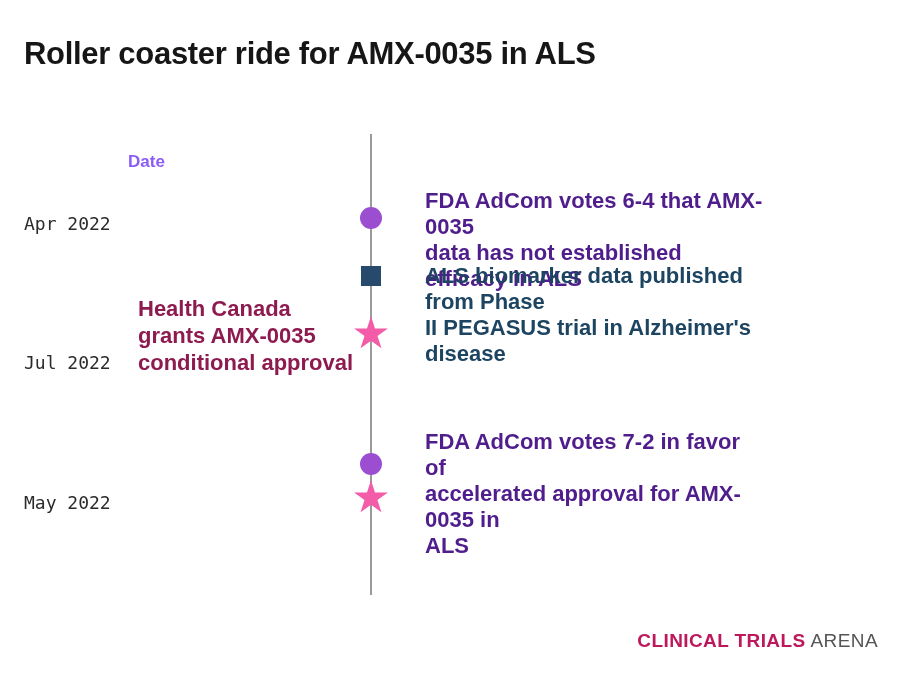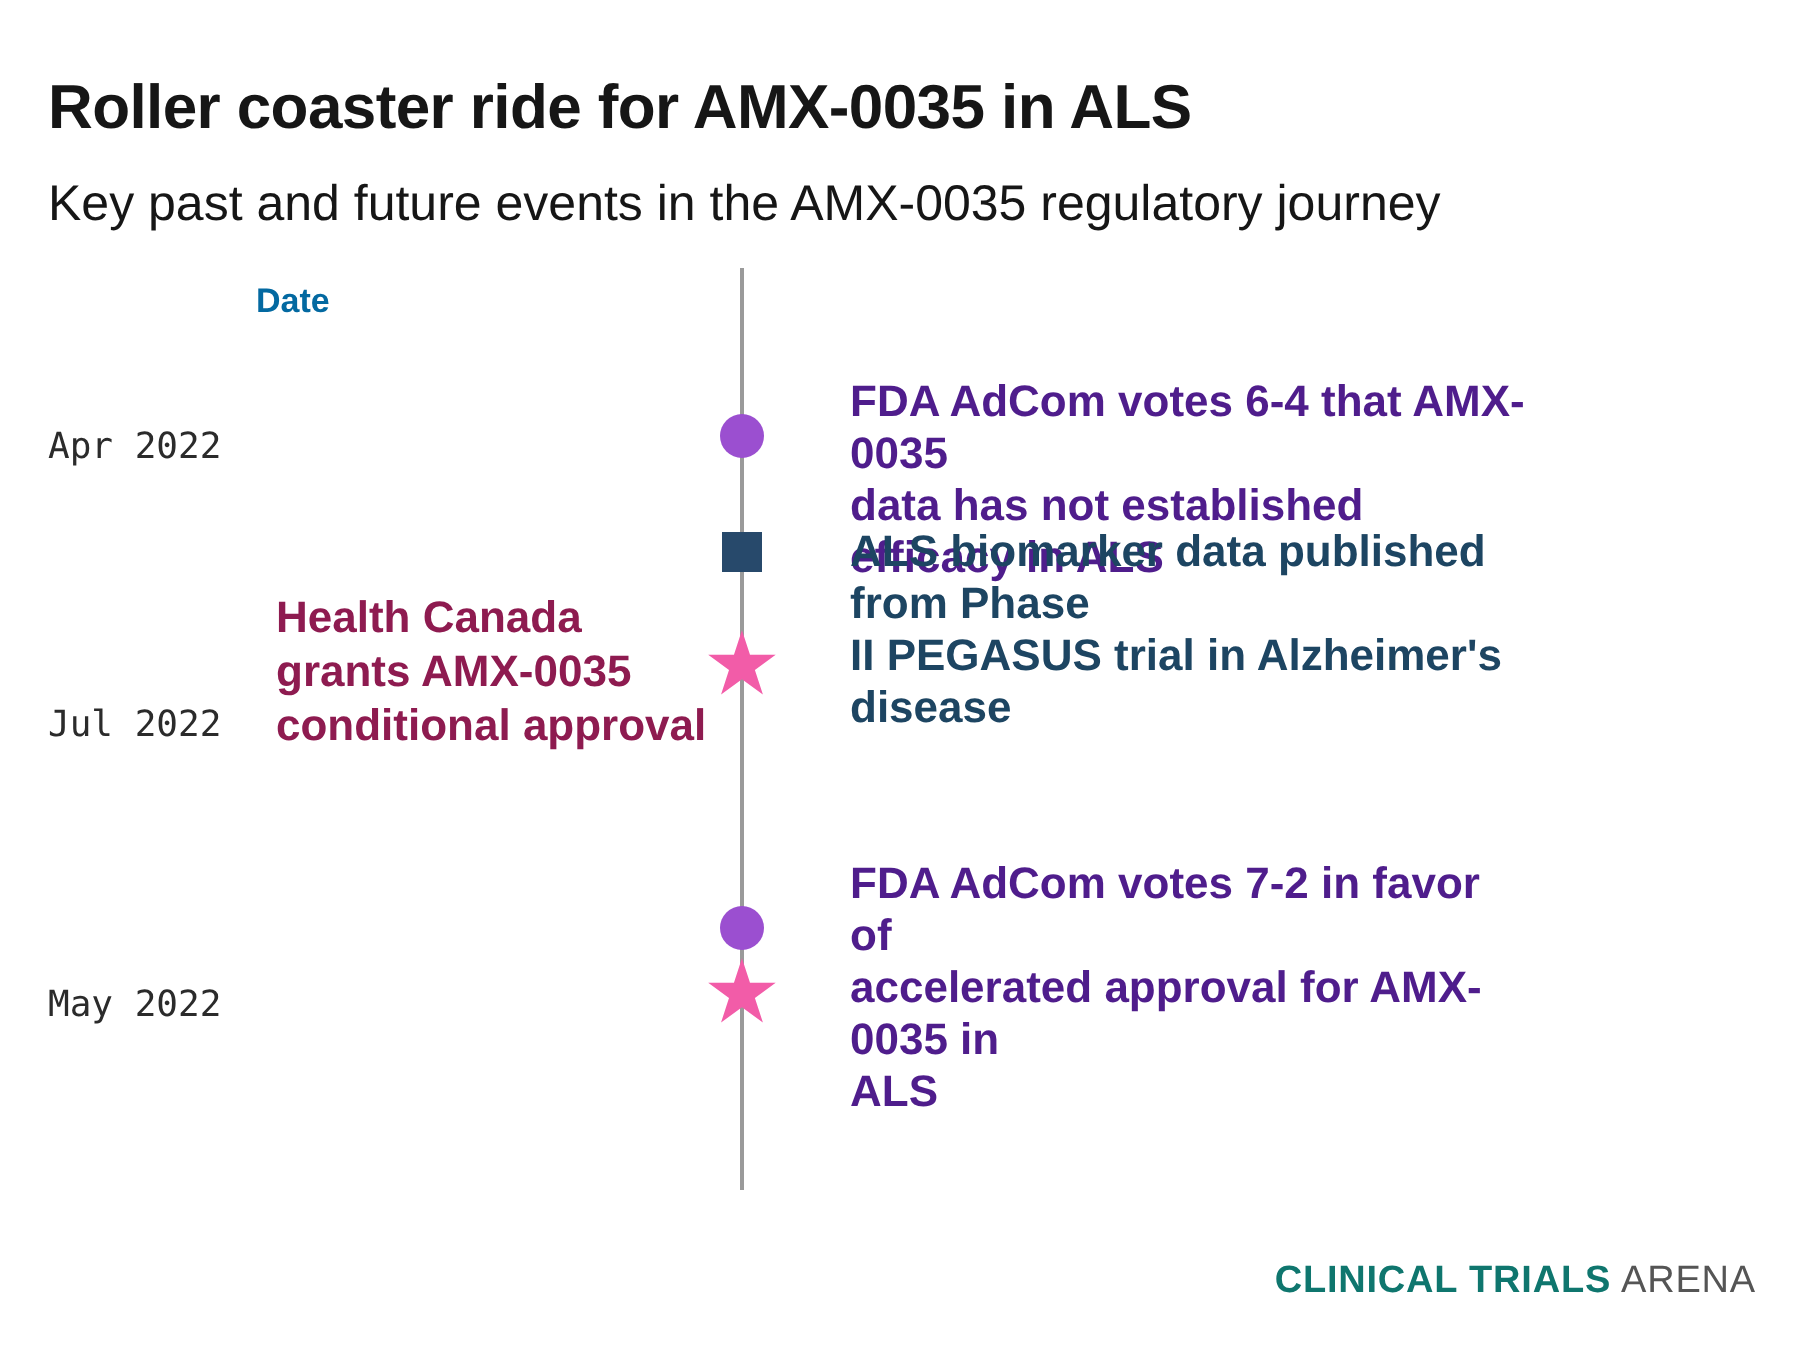--- a/index.html
+++ b/index.html
@@ -14,22 +14,22 @@
   }
   .title {
     position: absolute; left: 24px; top: 36px;
     font-size: 31px; font-weight: 700; letter-spacing: -0.3px; color: #161616;
   }
   .subtitle {
     position: absolute; left: 24px; top: 88px;
     font-size: 25px; font-weight: 400; color: #161616;
   }
   .axis-label {
-    position: absolute; left: 128px; top: 141px;
-    font-size: 17px; font-weight: 700; color: #0369a1;
+    position: absolute; left: 128px; top: 152px;
+    font-size: 17px; font-weight: 700; color: #8b5cf6;
   }
   .timeline-line {
     position: absolute; left: 370px; top: 134px;
     width: 2px; height: 461px; background: var(--line, #9a9a9a);
   }
   .date-tick {
     position: absolute; left: 24px;
     font-family: "DejaVu Sans Mono", "Liberation Mono", monospace;
     font-size: 18px; color: #2b2b2b; white-space: nowrap;
   }
@@ -70,30 +70,29 @@
   .ev-1 { top: 188px; }
   .ev-2 { top: 263px; }
   .ev-3 { top: 295px; }
   .ev-4 { top: 429px; }
   .ev-5 { top: 474px; }
 
   .footer-brand {
     position: absolute; right: 22px; top: 630px;
     font-size: 19px; letter-spacing: 0.4px; white-space: nowrap;
   }
-  .brand-bold  { font-weight: 700; color: #0f766e; }
+  .brand-bold  { font-weight: 700; color: #be185d; }
   .brand-light { font-weight: 400; color: #555555; margin-left: 5px; }
 </style>
 </head>
 <body>
 
 <div class="canvas">
 
   <h1 class="title" style="margin:0;">Roller coaster ride for AMX-0035 in ALS</h1>
-  <h2 class="subtitle" style="margin:0;">Key past and future events in the AMX-0035 regulatory journey</h2>
 
   <div class="axis-label">Date</div>
 
   <div class="timeline-line"></div>
 
   <div class="date-tick tick-apr">Apr 2022</div>
   <div class="date-tick tick-jul">Jul 2022</div>
   <div class="date-tick tick-oct">May 2022</div>
 
   <div class="marker circle m-circle-1"></div>

